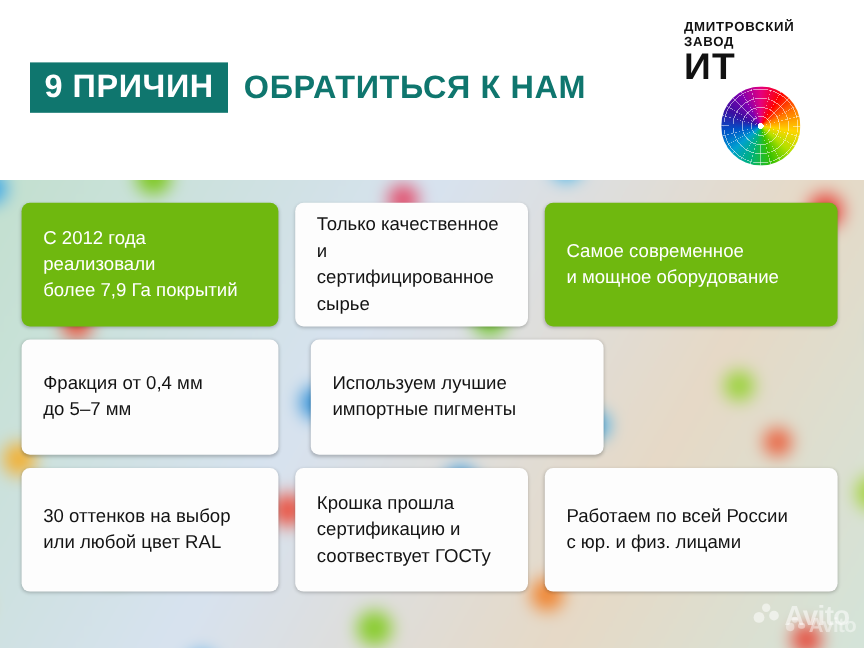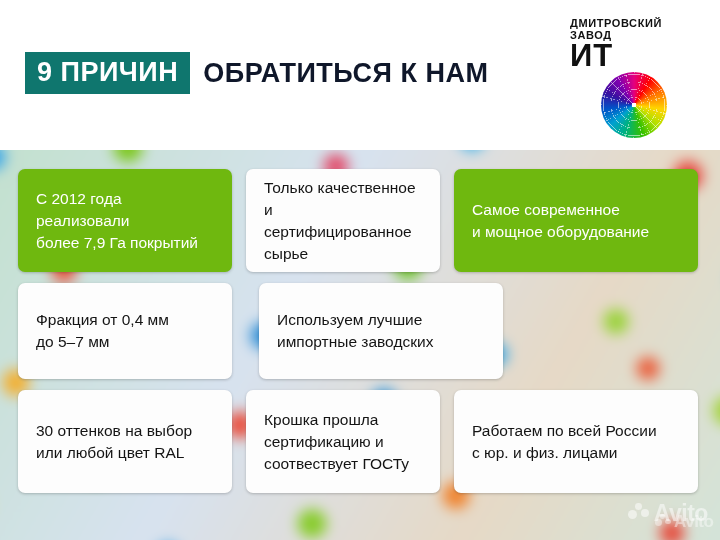--- a/index.html
+++ b/index.html
@@ -56,21 +56,21 @@
   
   #header{position:absolute;left:0;top:0;width:720px;height:150px;background:#fff;}
   #title-row{position:absolute;left:25px;top:52px;display:flex;align-items:center;}
   #title-badge{
     background:#0f766e;color:#ffffff;
     font-size:27px;font-weight:bold;letter-spacing:.5px;
     padding:7px 12px 8px 12px;line-height:1;
     white-space:nowrap;
   }
   #title-rest{
-    color:#0f172a;font-size:27px;font-weight:bold;letter-spacing:.5px;
+    color:#0f766e;font-size:27px;font-weight:bold;letter-spacing:.5px;
     line-height:1;margin-left:13px;white-space:nowrap;
   }
 
   
   #logo{position:absolute;right:22px;top:18px;width:128px;}
   .logo-line{color:#111;font-weight:bold;letter-spacing:.6px;line-height:1.05;}
   #logo-l1{font-size:11px;}
   #logo-l2{font-size:11px;}
   #logo-l3{font-size:31px;line-height:1;margin-top:-1px;letter-spacing:1px;}
   #logo-wheel{
@@ -160,21 +160,21 @@
       </div>
     </div>
 
     <div class="row r2">
       <div class="card white c1 r2">
         <span class="txt">Фракция от 0,4 мм
 до 5–7 мм</span>
       </div>
       <div class="card white c3 r2">
         <span class="txt">Используем лучшие
-импортные заводских</span>
+импортные пигменты</span>
       </div>
     </div>
 
     <div class="row r3">
       <div class="card white c1 r3">
         <span class="txt">30 оттенков на выбор
 или любой цвет RAL</span>
       </div>
       <div class="card white c2 r3">
         <span class="txt">Крошка прошла

